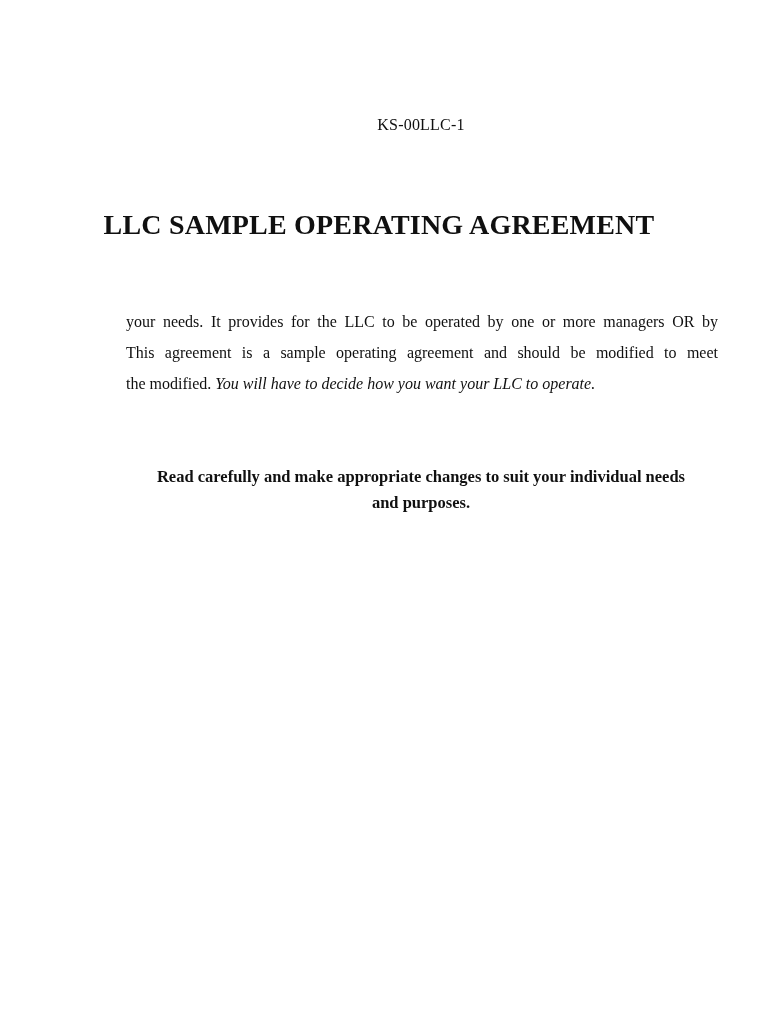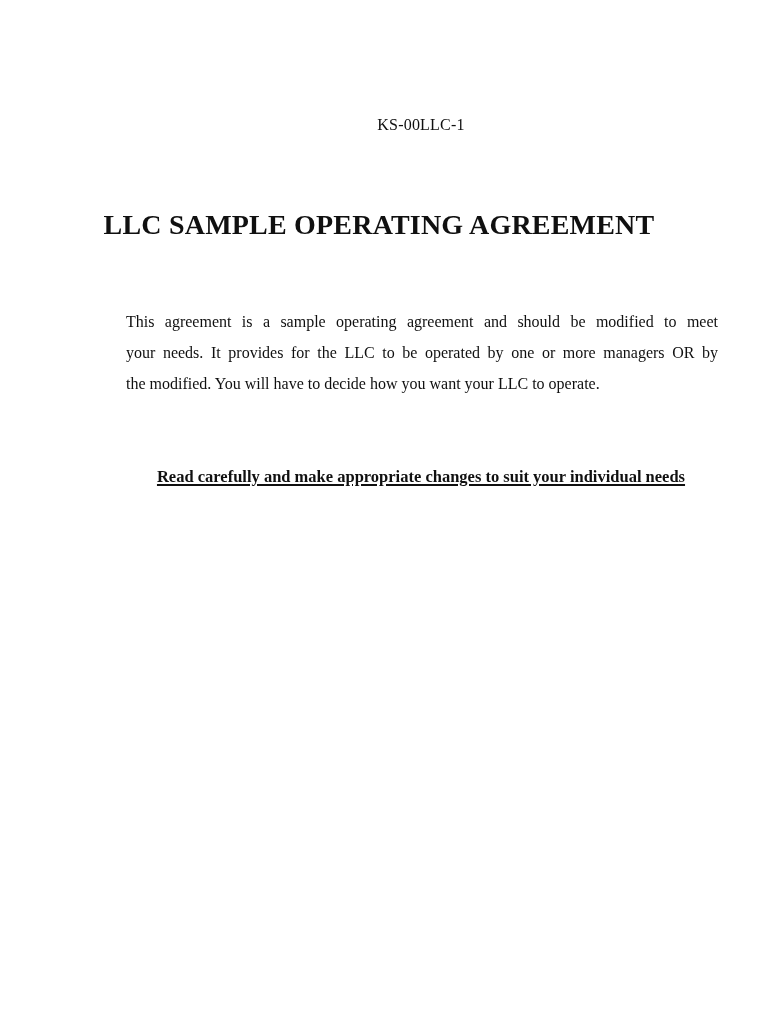--- a/index.html
+++ b/index.html
@@ -50,49 +50,50 @@
   .intro .line {
     text-align: justify;
     text-align-last: justify;
     white-space: normal;
   }
   .intro .line.last {
     text-align: left;
     text-align-last: left;
   }
   .intro .italic {
+    font-style: italic;
   }
   .notice {
     position: absolute;
     top: 464px;
     left: 40px;
     width: 690px;
     text-align: center;
     font-size: 16.5px;
     font-weight: bold;
     line-height: 26px;
   }
   .notice .line {
-    text-decoration: underline;
     text-decoration-thickness: 2px;
     text-underline-offset: 2px;
   }
 </style>
 </head>
 <body>
 
 <div class="page">
 
   <div class="doc-code">KS-00LLC-1</div>
 
   <div class="doc-title">LLC SAMPLE OPERATING AGREEMENT</div>
 
   <div class="intro">
+    <div class="line">your needs. It provides for the LLC to be operated by one or more managers OR by</div>
     <div class="line">This agreement is a sample operating agreement and should be modified to meet</div>
-    <div class="line">your needs. It provides for the LLC to be operated by one or more managers OR by</div>
     <div class="line last"><span>the modified. </span><span class="italic">You will have to decide how you want your LLC to operate.</span></div>
   </div>
 
   <div class="notice">
     <div class="line">Read carefully and make appropriate changes to suit your individual needs</div>
+    <div class="line">and purposes.</div>
   </div>
 
 </div>
 
 </body></html>

